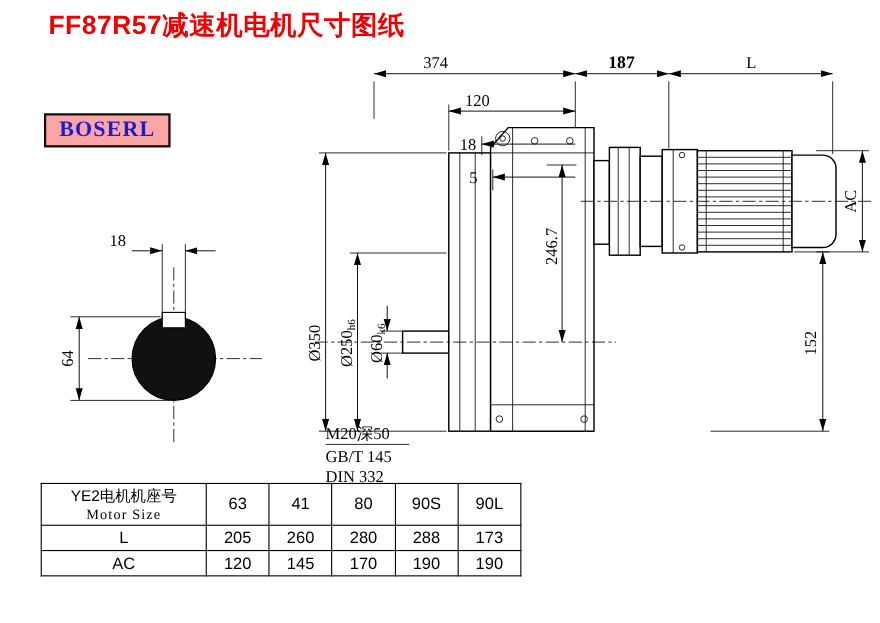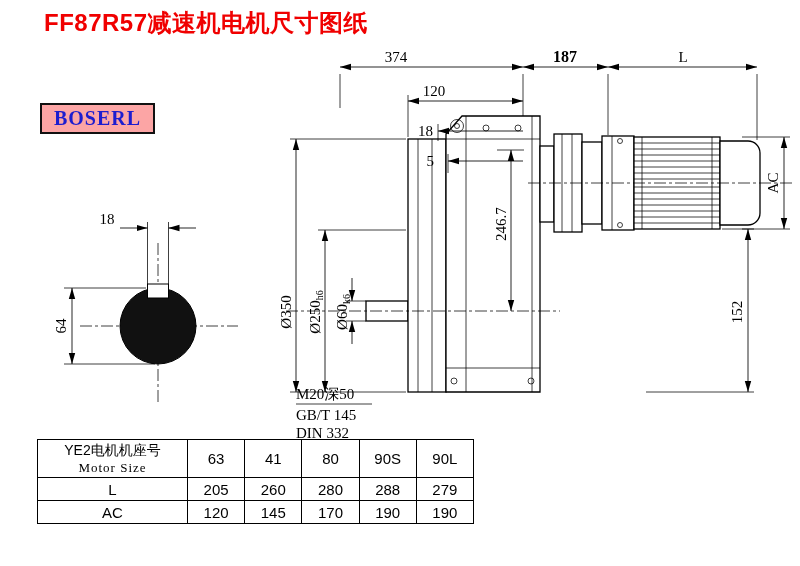--- a/index.html
+++ b/index.html
@@ -228,21 +228,21 @@
       <td>80</td>
       <td>90S</td>
       <td>90L</td>
     </tr>
     <tr>
       <td>L</td>
       <td>205</td>
       <td>260</td>
       <td>280</td>
       <td>288</td>
-      <td>279</td>
+      <td>173</td>
     </tr>
     <tr>
       <td>AC</td>
       <td>120</td>
       <td>145</td>
       <td>170</td>
       <td>190</td>
       <td>190</td>
     </tr>
   </tbody>

